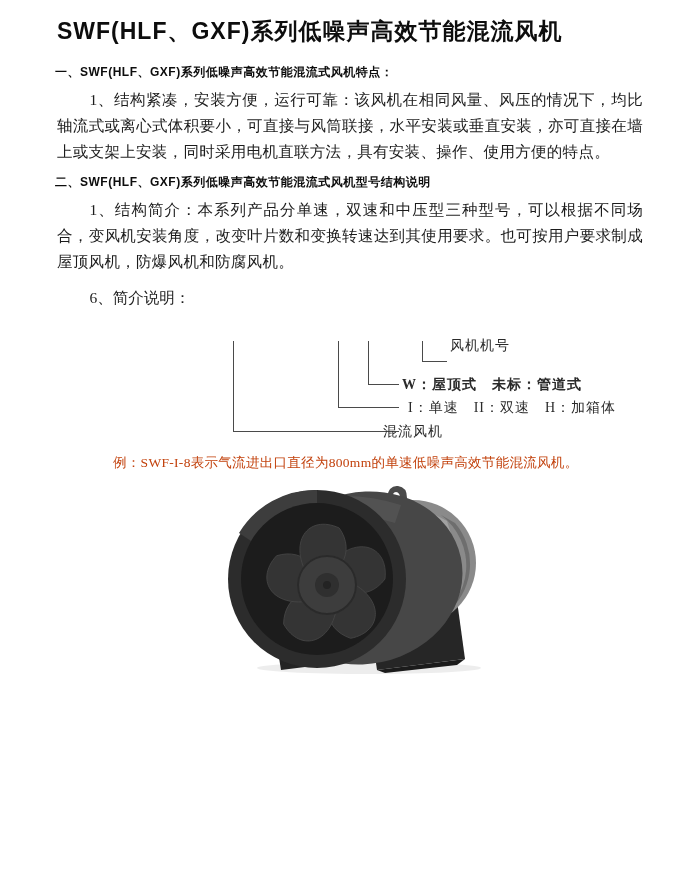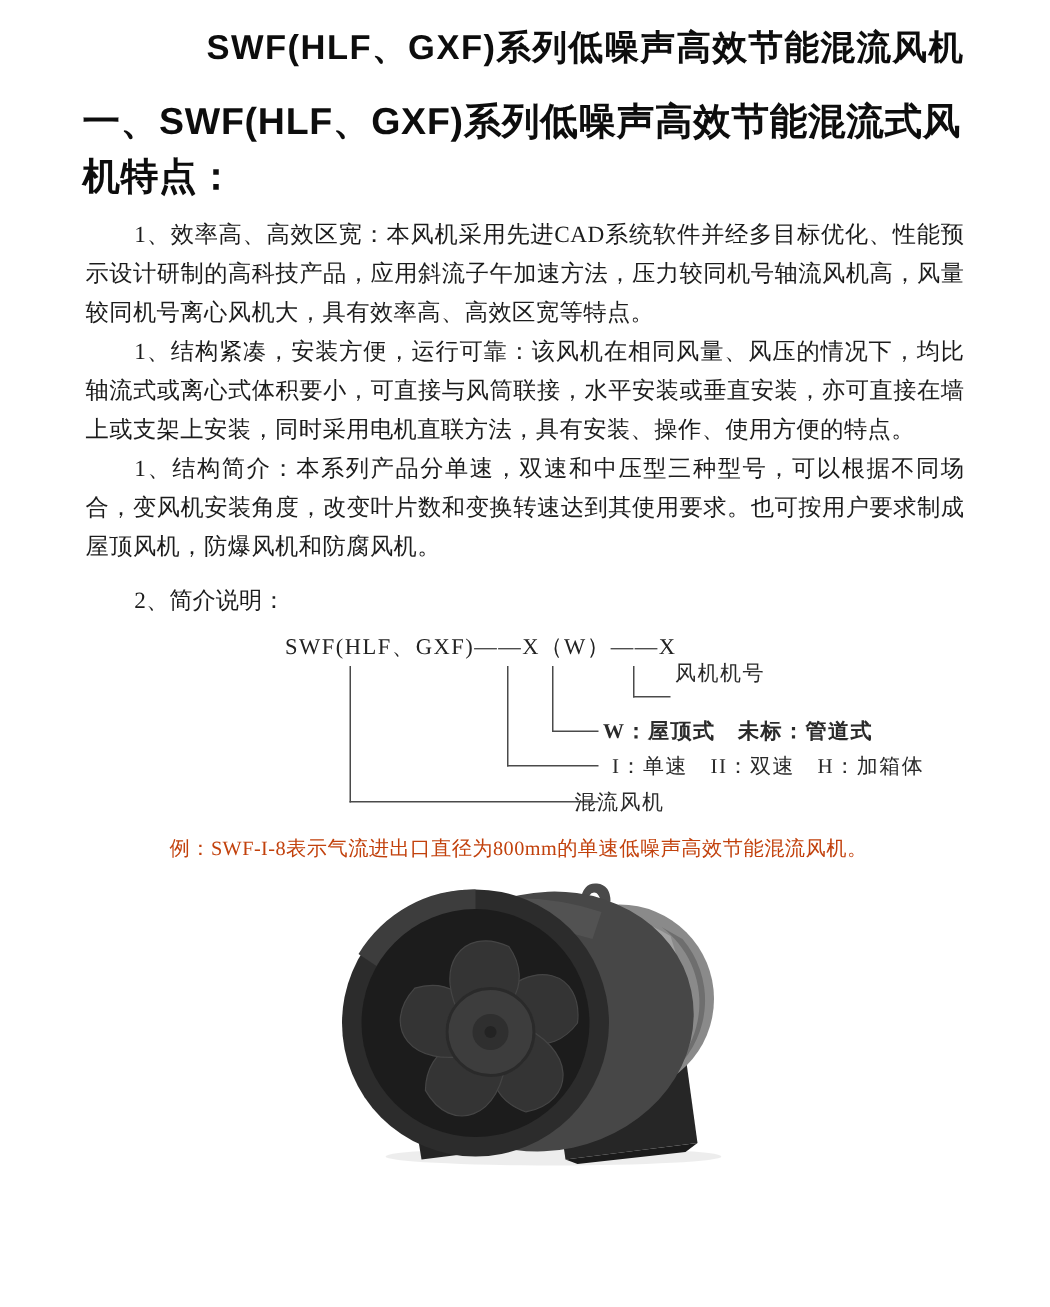--- a/index.html
+++ b/index.html
@@ -8,26 +8,26 @@
     background: #ffffff;
     font-family: "Liberation Serif", serif;
     color: #1c1c1c;
     overflow: hidden;
   }
   .page { padding: 8px 57px 0 57px; width: 586px; }
 
   .doc-title {
     font-family: "Liberation Sans", sans-serif;
     font-size: 23px; font-weight: bold; color: #0d0d0d;
-    text-align: right; letter-spacing: 1px;
+    text-align: left; letter-spacing: 1px;
     margin: 6px 0 14px 0; line-height: 1.5;
   }
   .sec-heading {
     font-family: "Liberation Sans", sans-serif;
-    font-size: 25px; font-weight: bold; color: #0d0d0d;
+    font-size: 12px; font-weight: bold; color: #0d0d0d;
     letter-spacing: 0.5px;
     margin: 8px 0 6px -2px; line-height: 1.5;
   }
   .body-para {
     font-size: 15.5px; line-height: 26px;
     text-align: justify; text-indent: 2.1em;
     letter-spacing: 0.3px;
     margin: 0;
   }
   .sub-heading {
@@ -67,30 +67,29 @@
 </style>
 </head>
 <body>
 
 <div class="page">
 
   <div class="doc-title">SWF(HLF、GXF)系列低噪声高效节能混流风机</div>
 
   <div class="sec-heading">一、SWF(HLF、GXF)系列低噪声高效节能混流式风机特点：</div>
 
-  <p class="body-para">1、效率高、高效区宽：本风机采用先进CAD系统软件并经多目标优化、性能预示设计研制的高科技产品，应用斜流子午加速方法，压力较同机号轴流风机高，风量较同机号离心风机大，具有效率高、高效区宽等特点。</p>
   <p class="body-para">1、结构紧凑，安装方便，运行可靠：该风机在相同风量、风压的情况下，均比轴流式或离心式体积要小，可直接与风筒联接，水平安装或垂直安装，亦可直接在墙上或支架上安装，同时采用电机直联方法，具有安装、操作、使用方便的特点。</p>
 
+  <div class="sec-heading">二、SWF(HLF、GXF)系列低噪声高效节能混流式风机型号结构说明</div>
 
   <p class="body-para">1、结构简介：本系列产品分单速，双速和中压型三种型号，可以根据不同场合，变风机安装角度，改变叶片数和变换转速达到其使用要求。也可按用户要求制成屋顶风机，防爆风机和防腐风机。</p>
 
-  <p class="sub-heading">2、简介说明：</p>
+  <p class="sub-heading">6、简介说明：</p>
 
   <div class="diagram">
-    <div class="formula">SWF(HLF、GXF)——X（W）——X</div>
 
     <div class="conn conn-a"></div>
     <div class="conn conn-b"></div>
     <div class="conn conn-c"></div>
     <div class="conn conn-d"></div>
 
     <div class="dlabel dlabel-a">风机机号</div>
     <div class="dlabel dlabel-b">W：屋顶式　未标：管道式</div>
     <div class="dlabel dlabel-c">I：单速　II：双速　H：加箱体</div>
     <div class="dlabel dlabel-d">混流风机</div>

